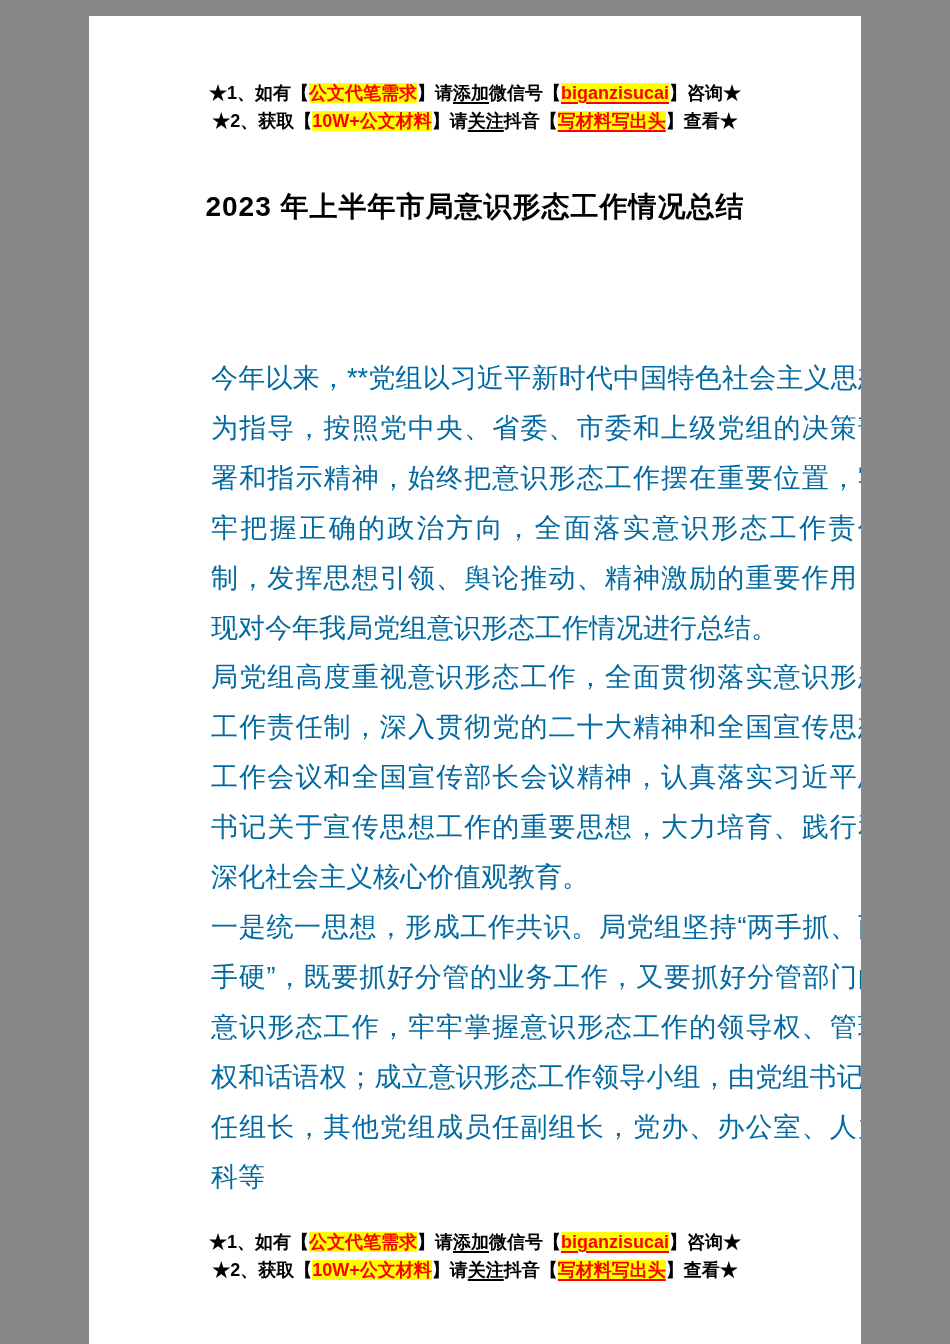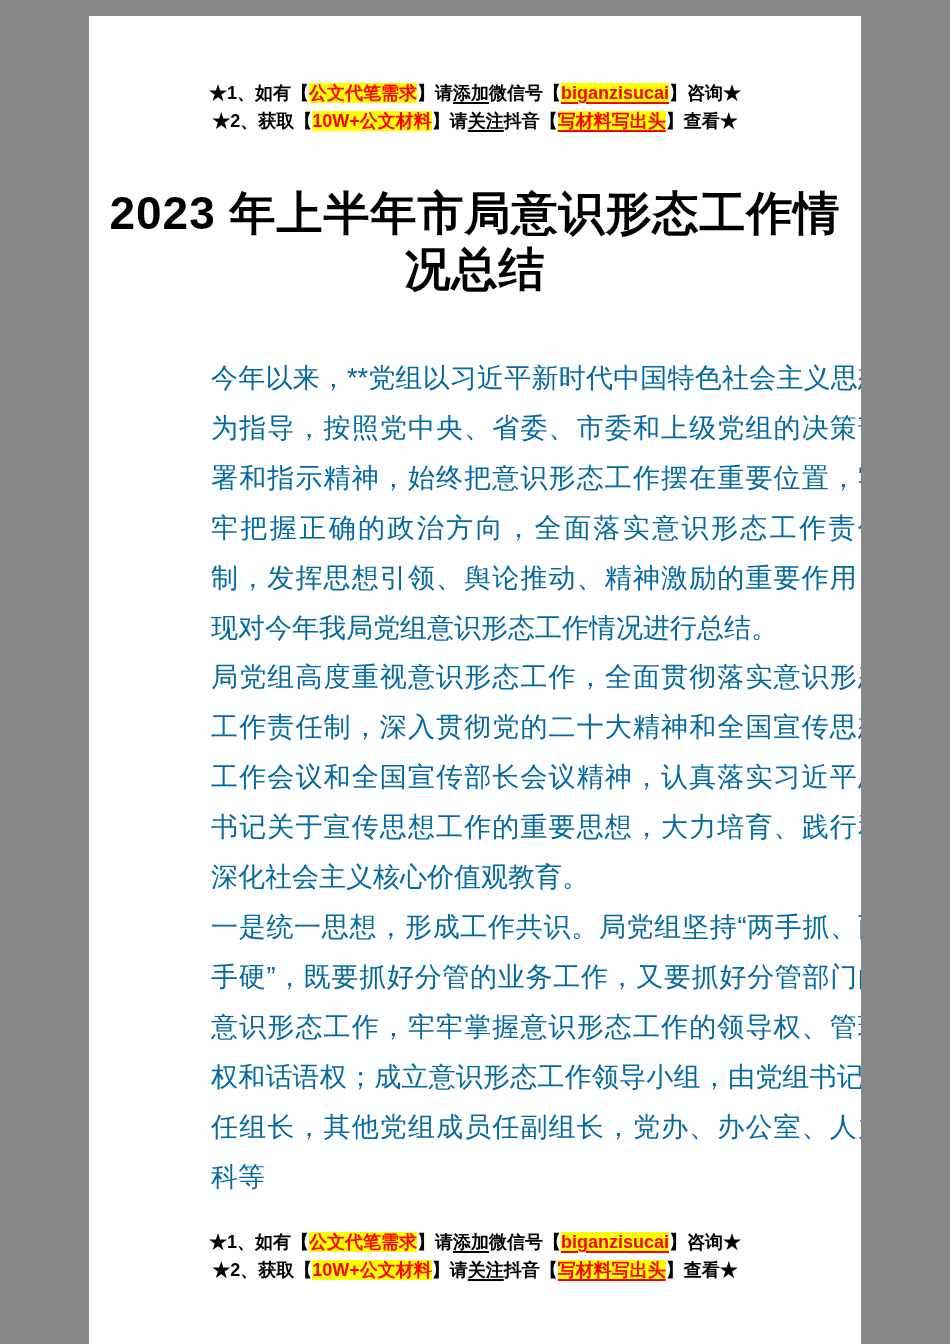--- a/index.html
+++ b/index.html
@@ -38,25 +38,25 @@
   }
   .pp.hl-red-underline {
     color: #ff0000;
     background: #ffff00;
     text-decoration: underline;
     text-decoration-thickness: 2px;
     text-underline-offset: 3px;
   }
   .doc-title {
     position: absolute;
-    top: 138px;
+    top: 144px;
     left: 0;
     width: 100%;
     text-align: center;
-    font-size: 46px;
+    font-size: 28px;
     line-height: 56px;
     font-weight: 900;
     letter-spacing: 1px;
     color: #000000;
   }
   .body-text {
     position: absolute;
     top: 338px;
     left: 122px;
     width: 674px;

